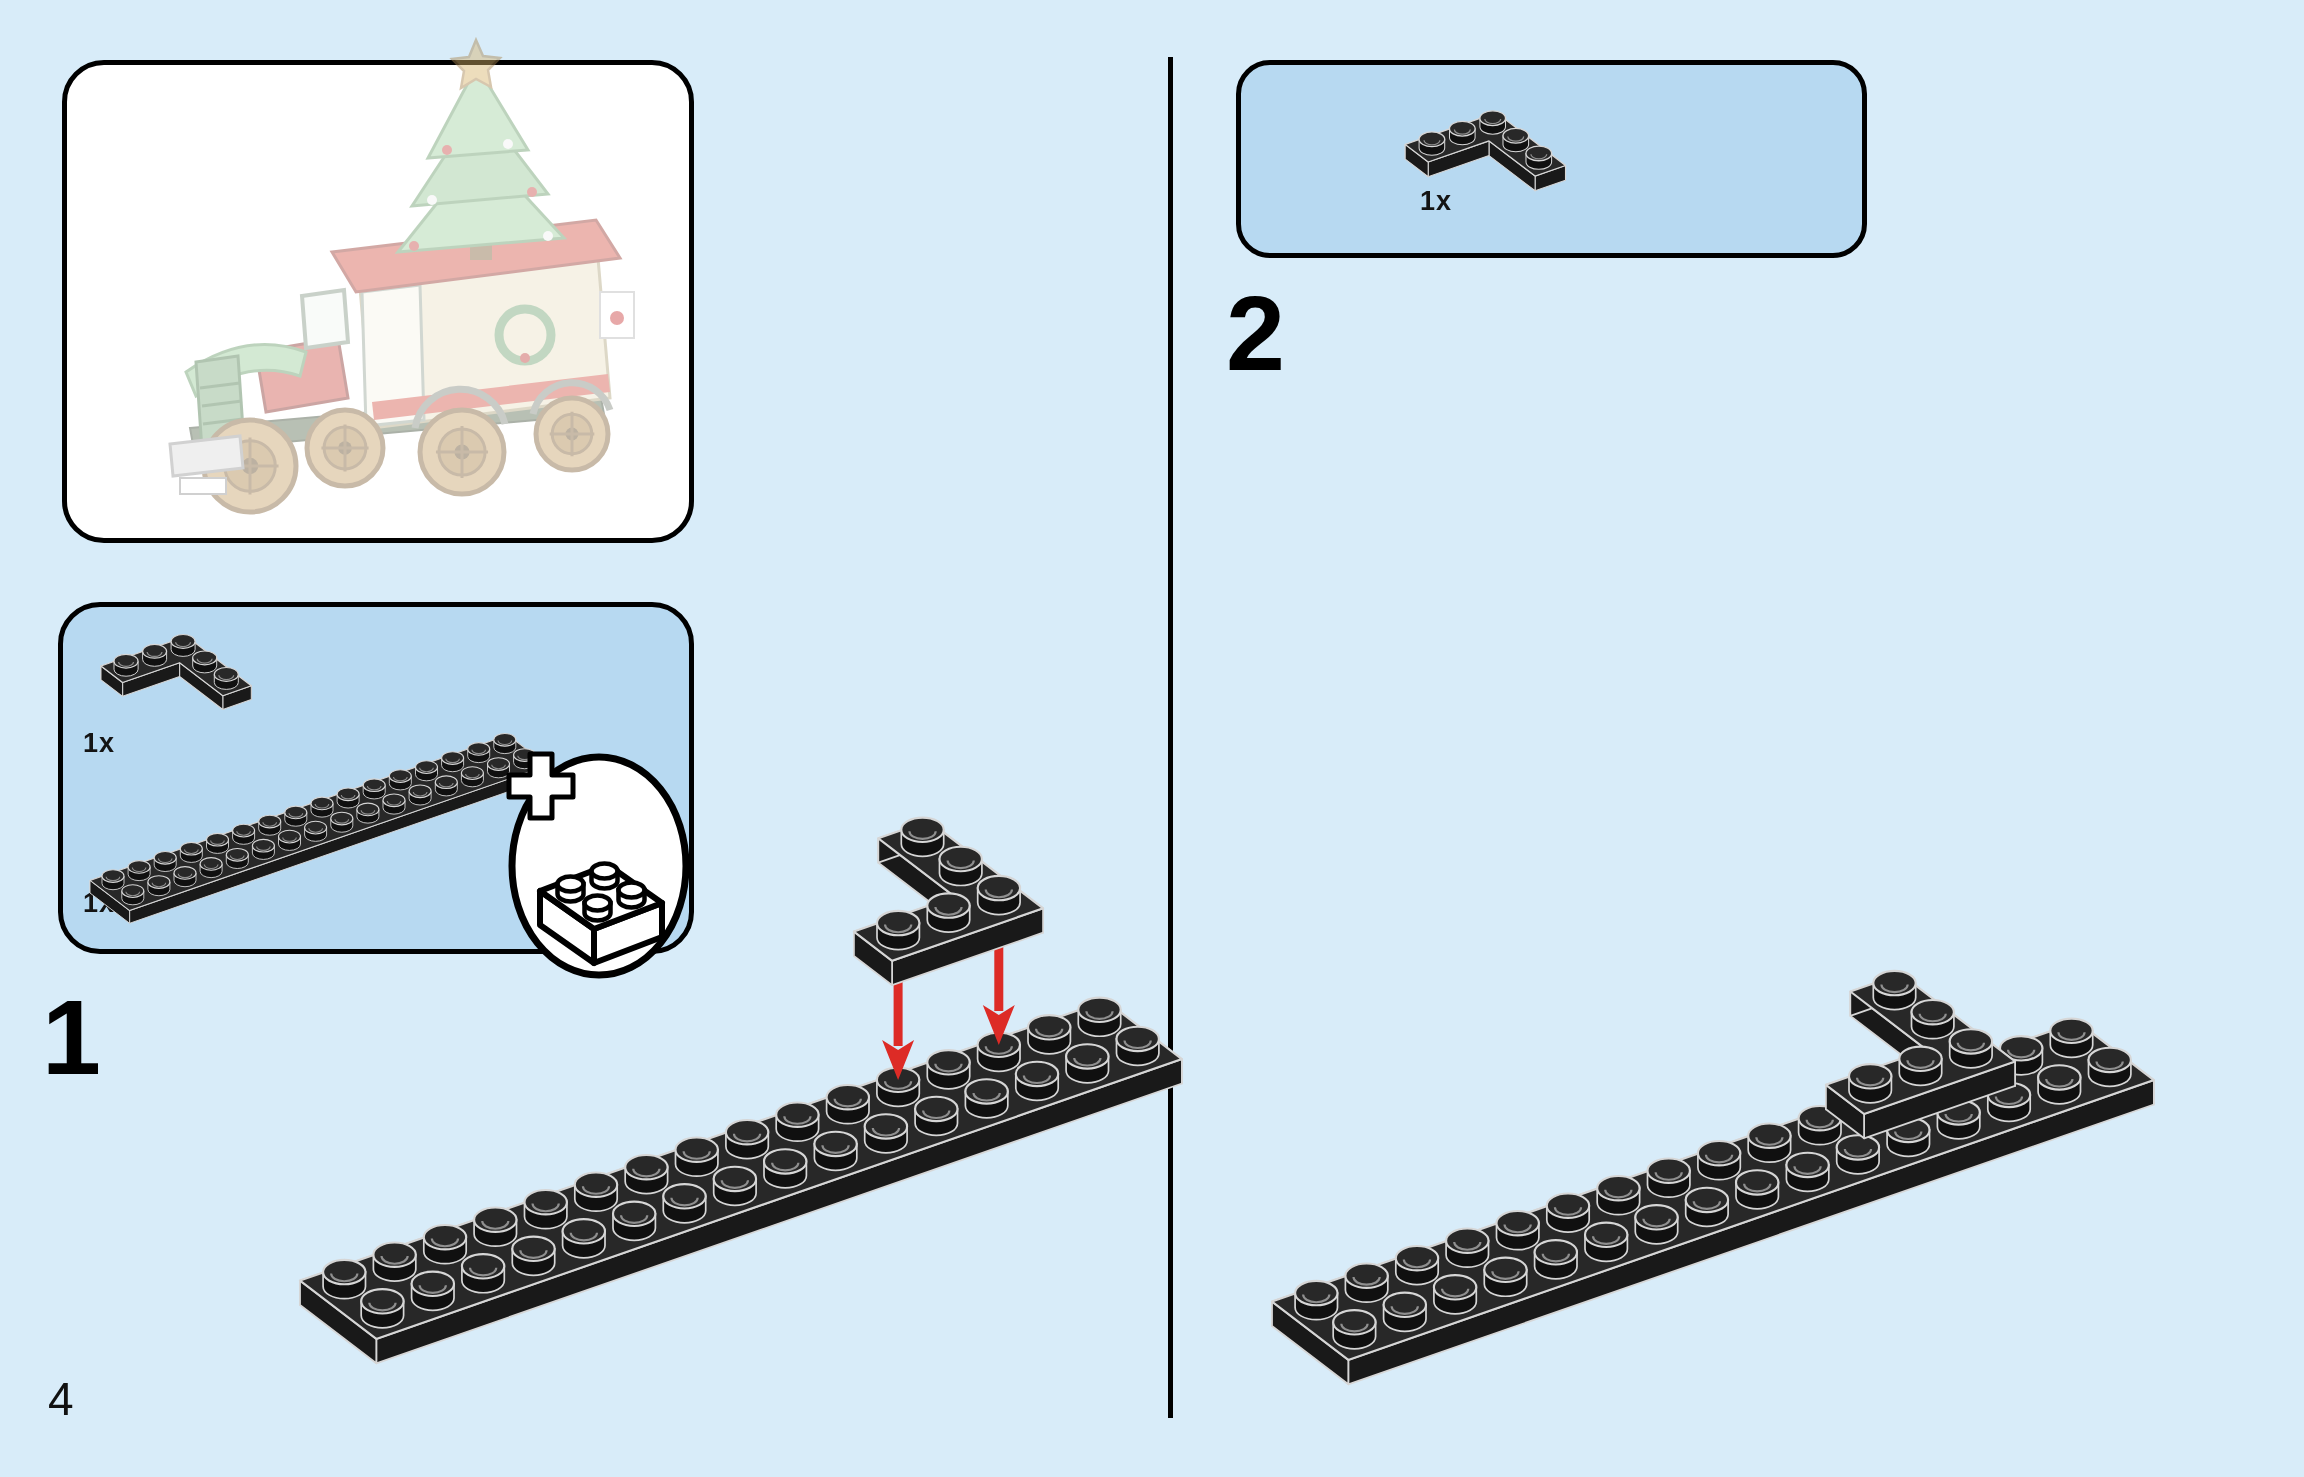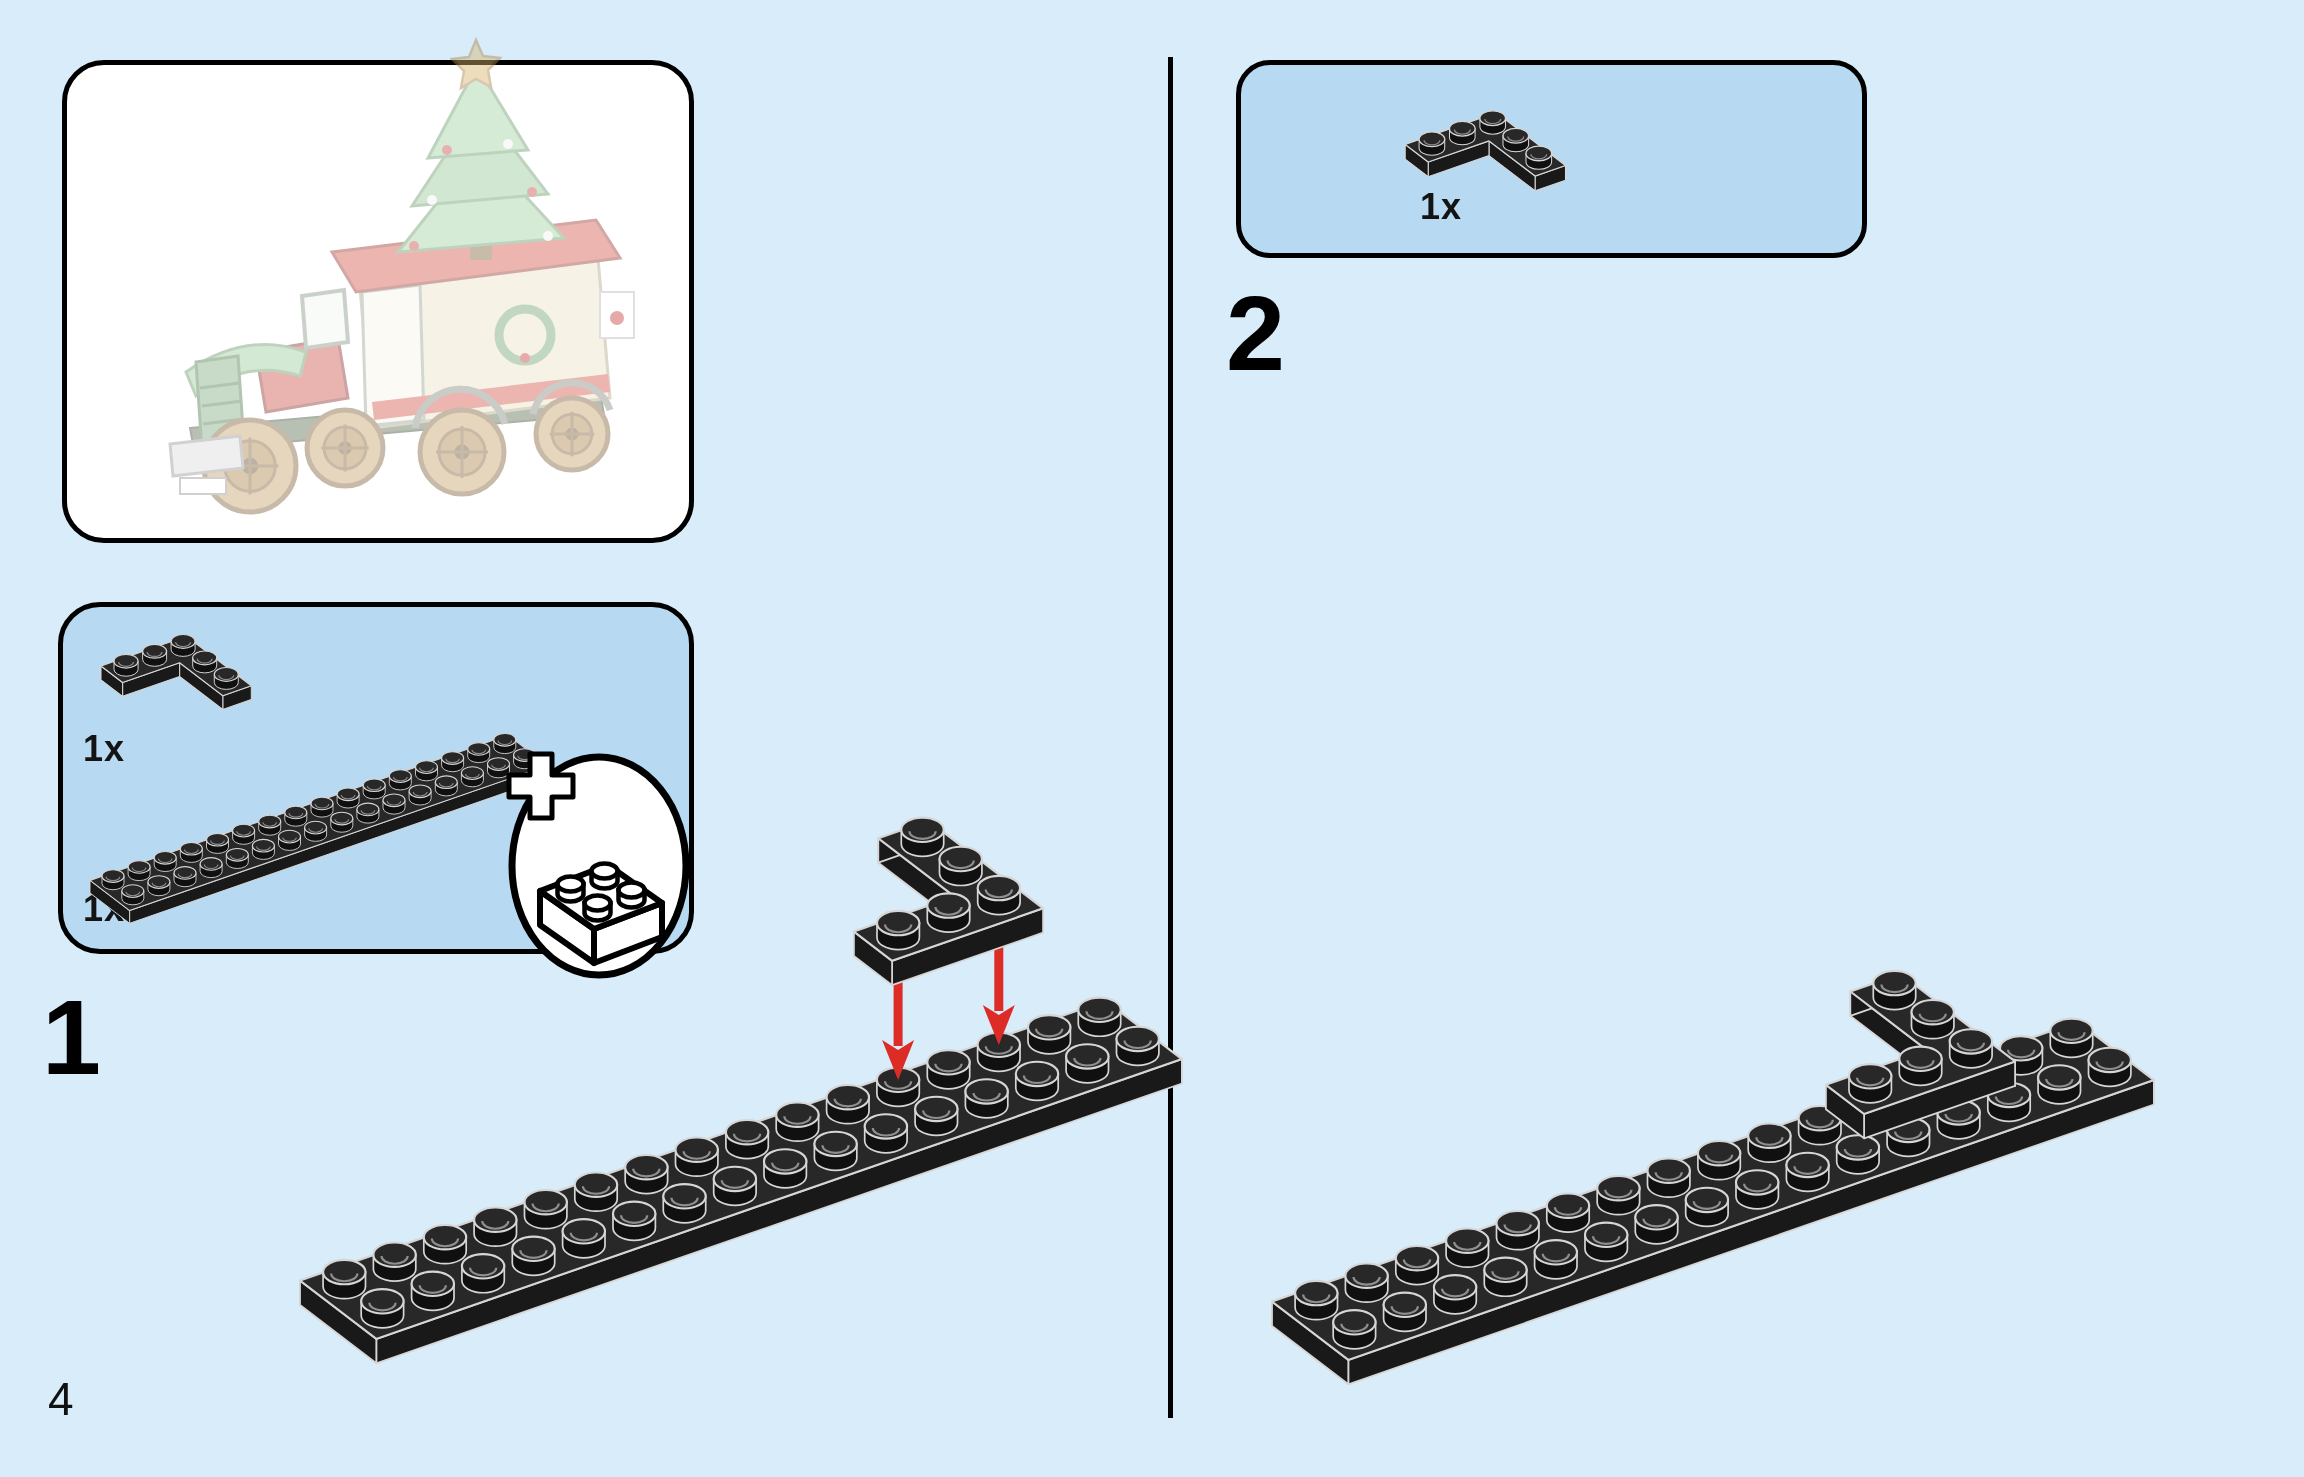--- a/index.html
+++ b/index.html
@@ -2,21 +2,21 @@
 <html><head>
 <meta charset="utf-8">
 <style>
   html,body{margin:0;padding:0;background:#d8ecf9;}
   .page{position:relative;width:2304px;height:1477px;background:#d8ecf9;overflow:hidden;
         font-family:"Liberation Sans", sans-serif;}
   .box{position:absolute;border:5px solid #000;box-sizing:border-box;}
   .preview{left:62px;top:60px;width:632px;height:483px;border-radius:42px;background:#ffffff;}
   .parts1{left:58px;top:602px;width:636px;height:352px;border-radius:42px;background:#b7d9f1;}
   .parts2{left:1236px;top:60px;width:631px;height:198px;border-radius:34px;background:#b7d9f1;}
-  .count{position:absolute;font-size:36px;font-weight:600;color:#141414;letter-spacing:1px;}
+  .count{position:absolute;font-size:27px;font-weight:600;color:#141414;letter-spacing:1px;}
   .c1{left:83px;top:728px;}
   .c2{left:83px;top:888px;}
   .c3{left:1420px;top:186px;}
   .stepnum{position:absolute;font-size:106px;font-weight:bold;color:#000;line-height:1;}
   .n1{left:42px;top:984px;}
   .n2{left:1226px;top:280px;}
   .divider{position:absolute;left:1168px;top:57px;width:5px;height:1361px;background:#000;}
   .pagenum{position:absolute;left:48px;top:1372px;font-size:46px;font-weight:500;color:#111;}
   #scene{position:absolute;left:0;top:0;pointer-events:none;}
 </style>

